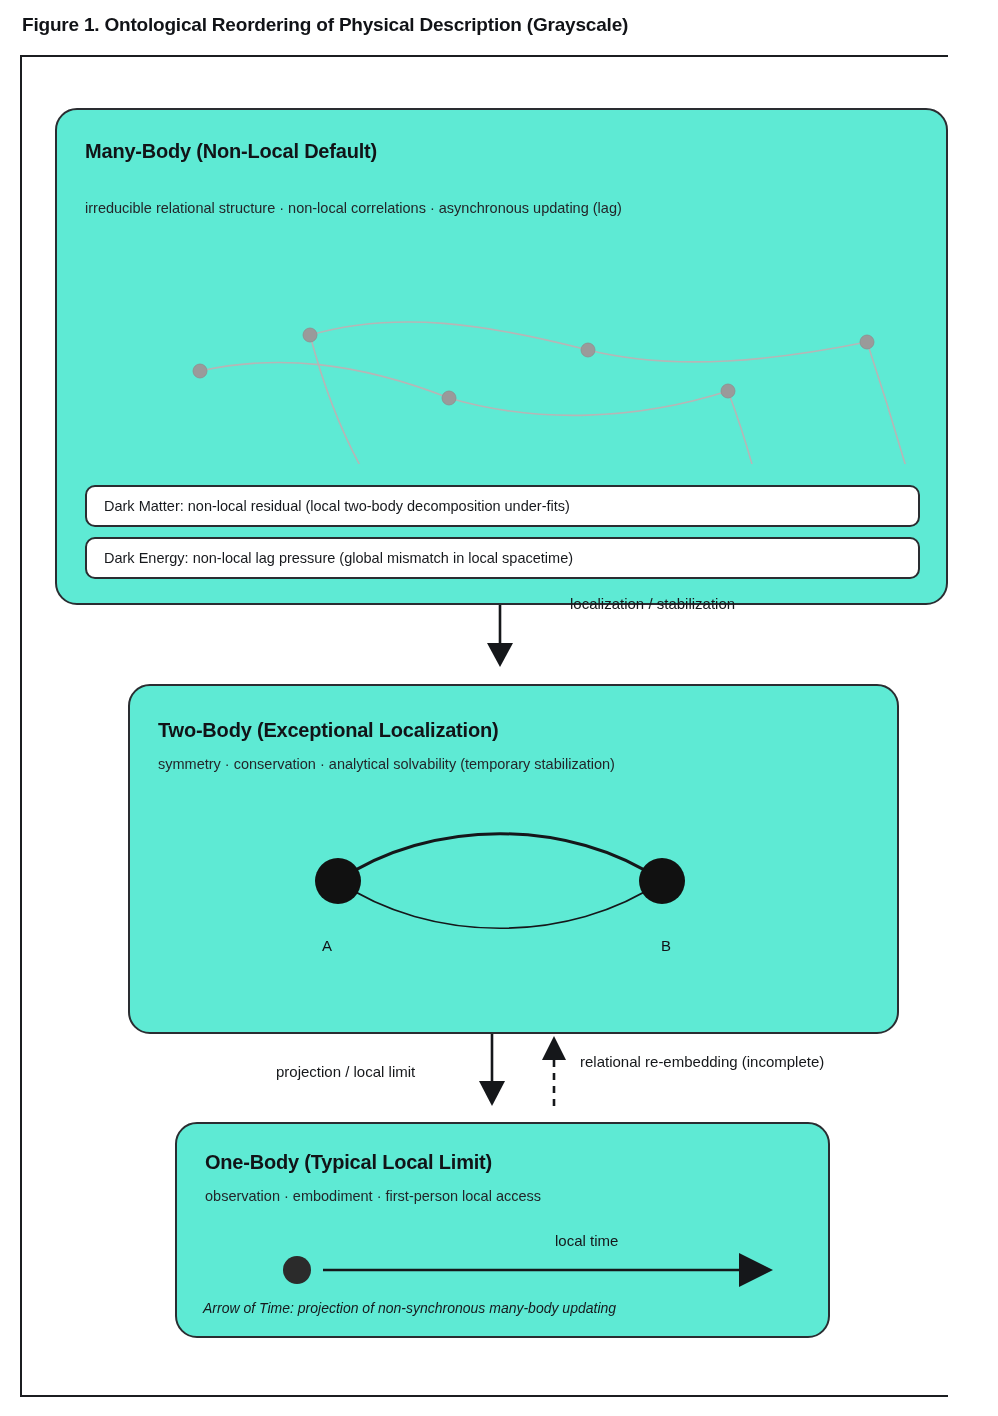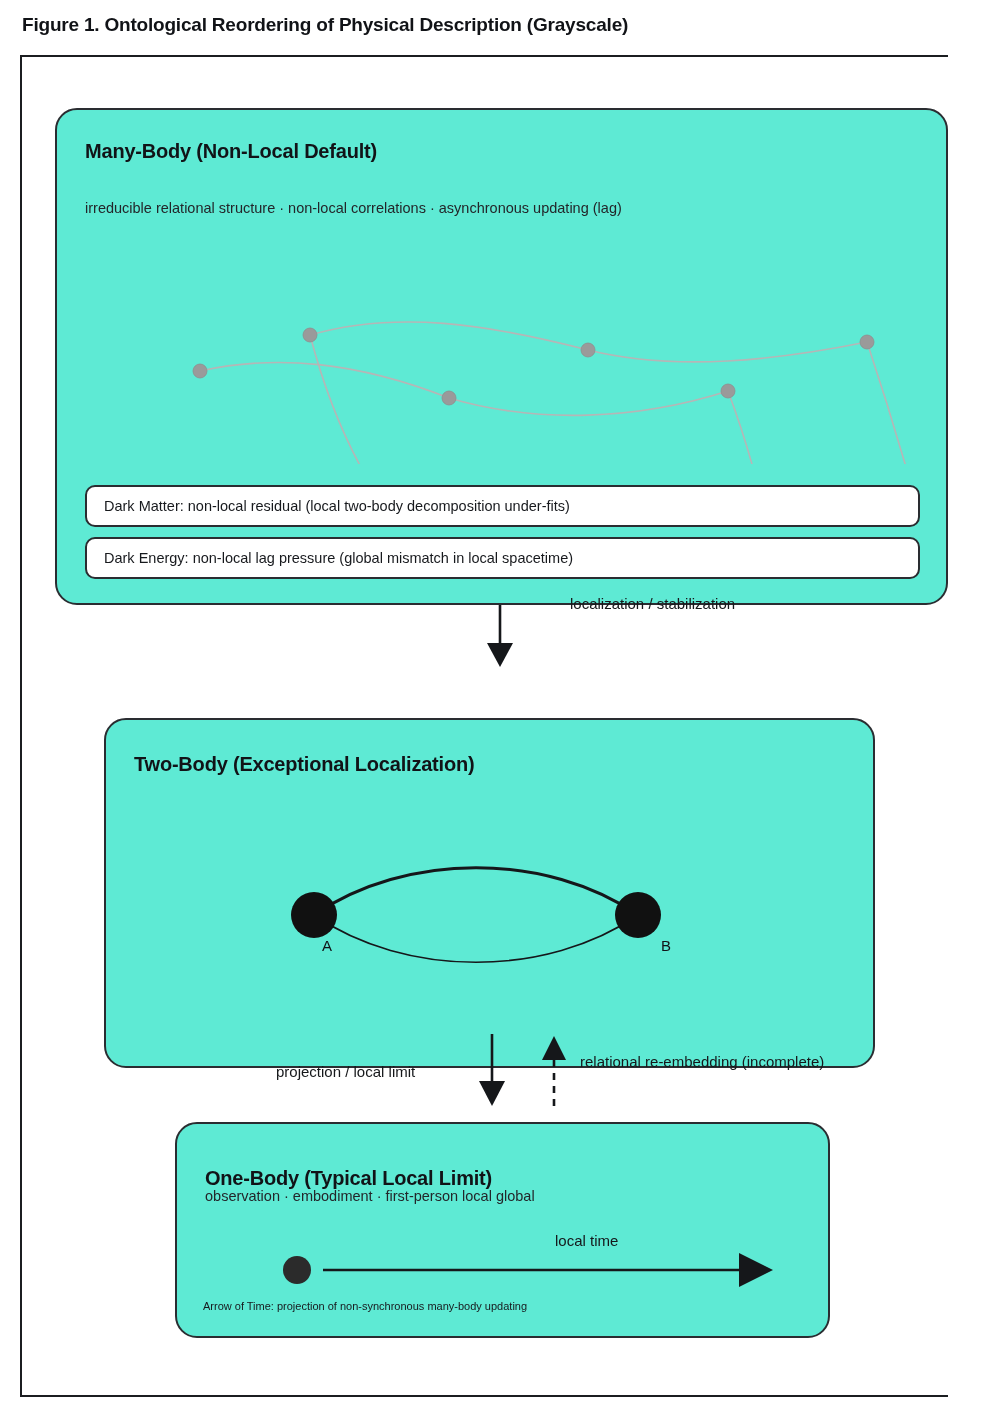--- a/index.html
+++ b/index.html
@@ -62,41 +62,42 @@
     box-sizing:border-box;
   }
   .inner-box span{
     position:absolute;left:17px;top:50%;transform:translateY(-50%);
     font-size:14.5px;color:#17191d;white-space:nowrap;
   }
   #box-dm{top:375px;}
   #box-de{top:427px;}
 
   
-  #panel-two{left:104px;top:684px;width:771px;height:350px;margin-top:34px;}
+  #panel-two{left:128px;top:684px;width:771px;height:350px;}
   #two-title{left:28px;top:33px;}
   #two-sub{left:28px;top:70px;}
   .lens-svg{position:absolute;left:160px;top:140px;width:420px;height:110px;}
   .node-label{
     position:absolute;font-size:15px;color:#111317;font-weight:normal;
   }
   #lbl-a{left:322px;top:937px;}
   #lbl-b{left:661px;top:937px;}
 
   
   #panel-one{left:175px;top:1122px;width:655px;height:216px;}
-  #one-title{left:28px;top:43px;}
+  #one-title{left:28px;top:27px;}
   #one-sub{left:28px;top:64px;}
   .time-svg{position:absolute;left:100px;top:120px;width:520px;height:52px;}
   #local-time-lbl{
     position:absolute;left:555px;top:1232px;font-size:15px;color:#15171a;
   }
   #arrow-of-time{
-    position:absolute;left:203px;top:1300px;font-size:11px;color:#17191d;
+    position:absolute;left:203px;top:1300px;font-size:14px;color:#17191d;
     white-space:nowrap;
+    font-style:italic;
   }
 
   
   .conn-svg{position:absolute;}
   #conn1{left:460px;top:605px;width:80px;height:80px;}
   #conn2{left:430px;top:1034px;width:180px;height:90px;}
 
   .conn-label{position:absolute;font-size:15px;color:#15171a;white-space:nowrap;}
   #conn1-label{left:522px;top:595px;margin-left:48px;}
   #conn2-label-left{left:276px;top:1063px;text-align:center;}
@@ -158,20 +159,21 @@
   </div>
 
   <svg class="conn-svg" id="conn1" viewBox="0 0 80 80">
     <line x1="40" y1="0" x2="40" y2="44" stroke="#15171a" stroke-width="2.6"></line>
     <polygon points="40,62 27,38 53,38" fill="#15171a"></polygon>
   </svg>
   <div class="conn-label" id="conn1-label">localization / stabilization</div>
 
   <div class="panel" id="panel-two">
     <div class="panel-title" id="two-title">Two-Body (Exceptional Localization)</div>
+    <div class="panel-sub" id="two-sub">symmetry · conservation · analytical solvability (temporary stabilization)</div>
 
     <svg class="lens-svg" id="two-body-lens" viewBox="0 0 420 110">
       <path d="M48,55 C140,-8 280,-8 372,55" fill="none" stroke="#15171a" stroke-width="3"></path>
       <path d="M48,55 C140,118 280,118 372,55" fill="none" stroke="#15171a" stroke-width="1.6"></path>
       <circle cx="48" cy="55" r="23" fill="#111111"></circle>
       <circle cx="372" cy="55" r="23" fill="#111111"></circle>
     </svg>
   </div>
   <div class="node-label" id="lbl-a">A</div>
   <div class="node-label" id="lbl-b">B</div>
@@ -180,21 +182,21 @@
     <line x1="62" y1="0" x2="62" y2="52" stroke="#15171a" stroke-width="2.6"></line>
     <polygon points="62,72 49,47 75,47" fill="#15171a"></polygon>
     <line x1="124" y1="72" x2="124" y2="24" stroke="#15171a" stroke-width="2.6" stroke-dasharray="7 6"></line>
     <polygon points="124,2 112,26 136,26" fill="#15171a"></polygon>
   </svg>
   <div class="conn-label" id="conn2-label-left">projection / local limit</div>
   <div class="conn-label" id="conn2-label-right">relational re-embedding (incomplete)</div>
 
   <div class="panel" id="panel-one">
     <div class="panel-title" id="one-title">One-Body (Typical Local Limit)</div>
-    <div class="panel-sub" id="one-sub">observation · embodiment · first-person local global</div>
+    <div class="panel-sub" id="one-sub">observation · embodiment · first-person local access</div>
 
     <svg class="time-svg" id="time-arrow" viewBox="0 0 520 52">
       <circle cx="20" cy="26" r="14" fill="#2b2b2b"></circle>
       <line x1="46" y1="26" x2="466" y2="26" stroke="#15171a" stroke-width="2.6"></line>
       <polygon points="496,26 462,9 462,43" fill="#15171a"></polygon>
     </svg>
   </div>
   <div id="local-time-lbl">local time</div>
   <div id="arrow-of-time">Arrow of Time: projection of non-synchronous many-body updating</div>
 

